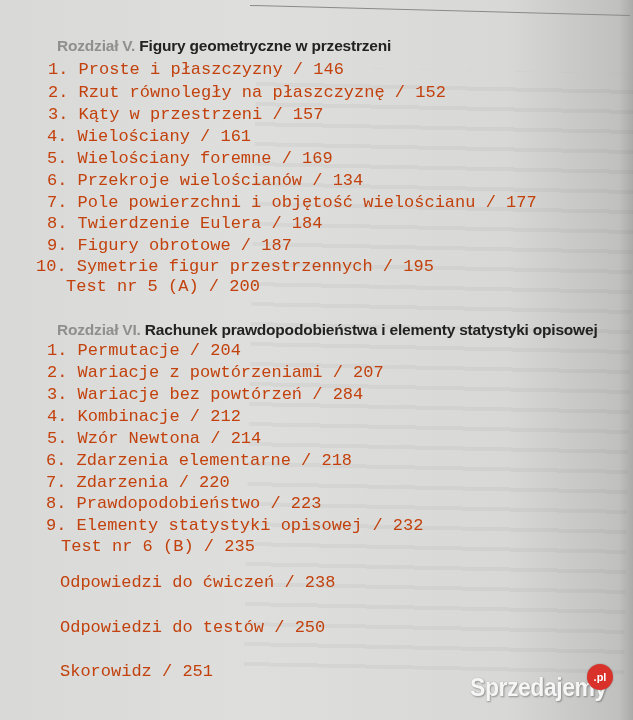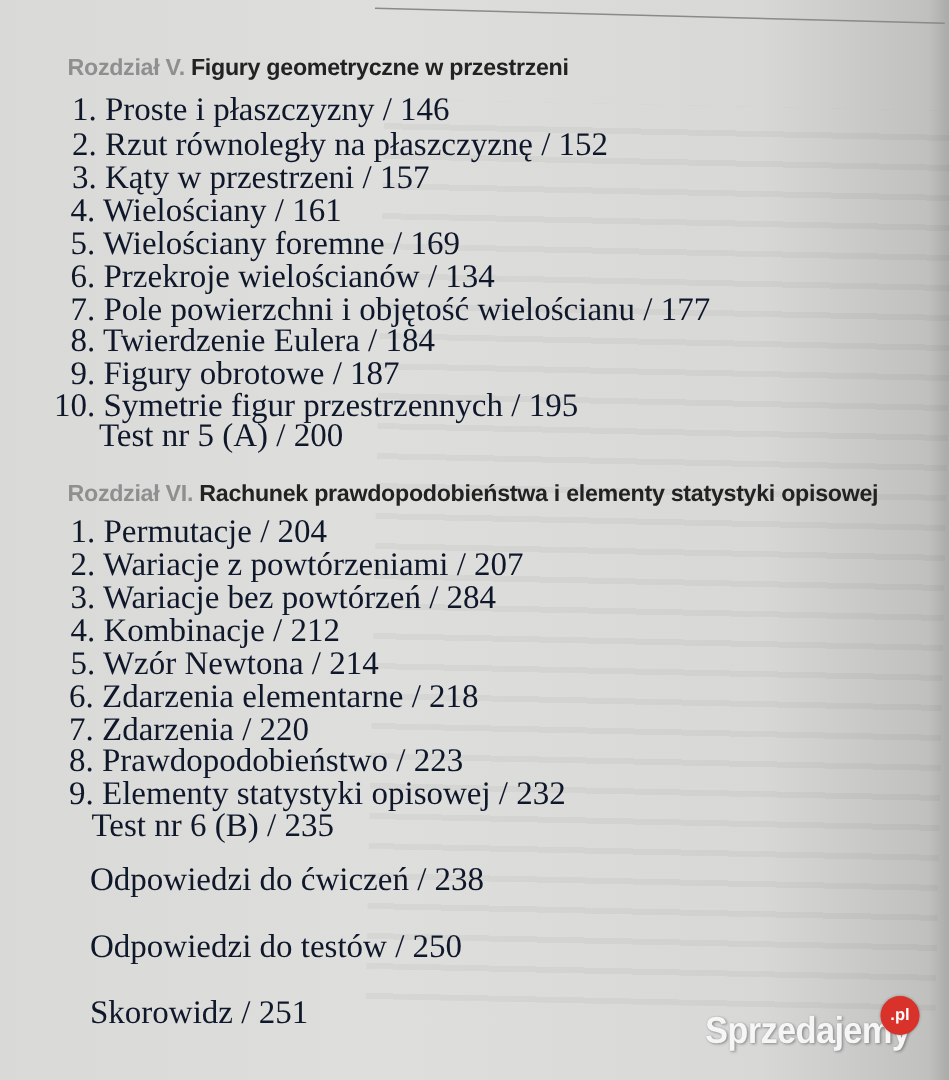--- a/index.html
+++ b/index.html
@@ -18,27 +18,27 @@
     border-top: 1.5px solid #8a8a88;
     transform: rotate(1.5deg); transform-origin: left top;
   }
   .ghost {
     position: absolute; left: 250px; top: 70px; width: 380px; height: 600px;
     background: repeating-linear-gradient(180deg, rgba(0,0,0,0) 0px, rgba(0,0,0,0) 16px, rgba(0,0,0,0.035) 16px, rgba(0,0,0,0.035) 20px);
     transform: rotate(1.2deg);
   }
   .toc { position: absolute; left: 0; top: 0; width: 633px; }
   .chapter {
-    position: absolute; left: 45px;
+    position: absolute; left: 57px;
     font-family: "Liberation Sans", sans-serif; font-size: 15.5px; font-weight: bold;
     color: #222; white-space: nowrap; letter-spacing: -0.2px; text-align: right;
   }
   .chapter .ch-num { color: #8f8f8f; font-weight: bold; }
   .entry {
-    position: absolute; font-size: 22px; white-space: nowrap; color: #0f172a;
+    position: absolute; font-size: 17px; white-space: nowrap; color: #c2410c; font-family: Liberation Mono, monospace;
   }
   .entry .num { display: inline-block; }
   .watermark {
     position: absolute; left: 470px; top: 673px;
     font-family: "Liberation Sans", sans-serif; font-weight: bold; font-size: 25px;
     color: #f6f6f6; letter-spacing: -0.5px;
     text-shadow: 0 0 1px #9a9a9a, 1px 1px 2px rgba(0,0,0,0.35);
     transform: scaleX(0.92); transform-origin: left top;
   }
   .wm-badge {

